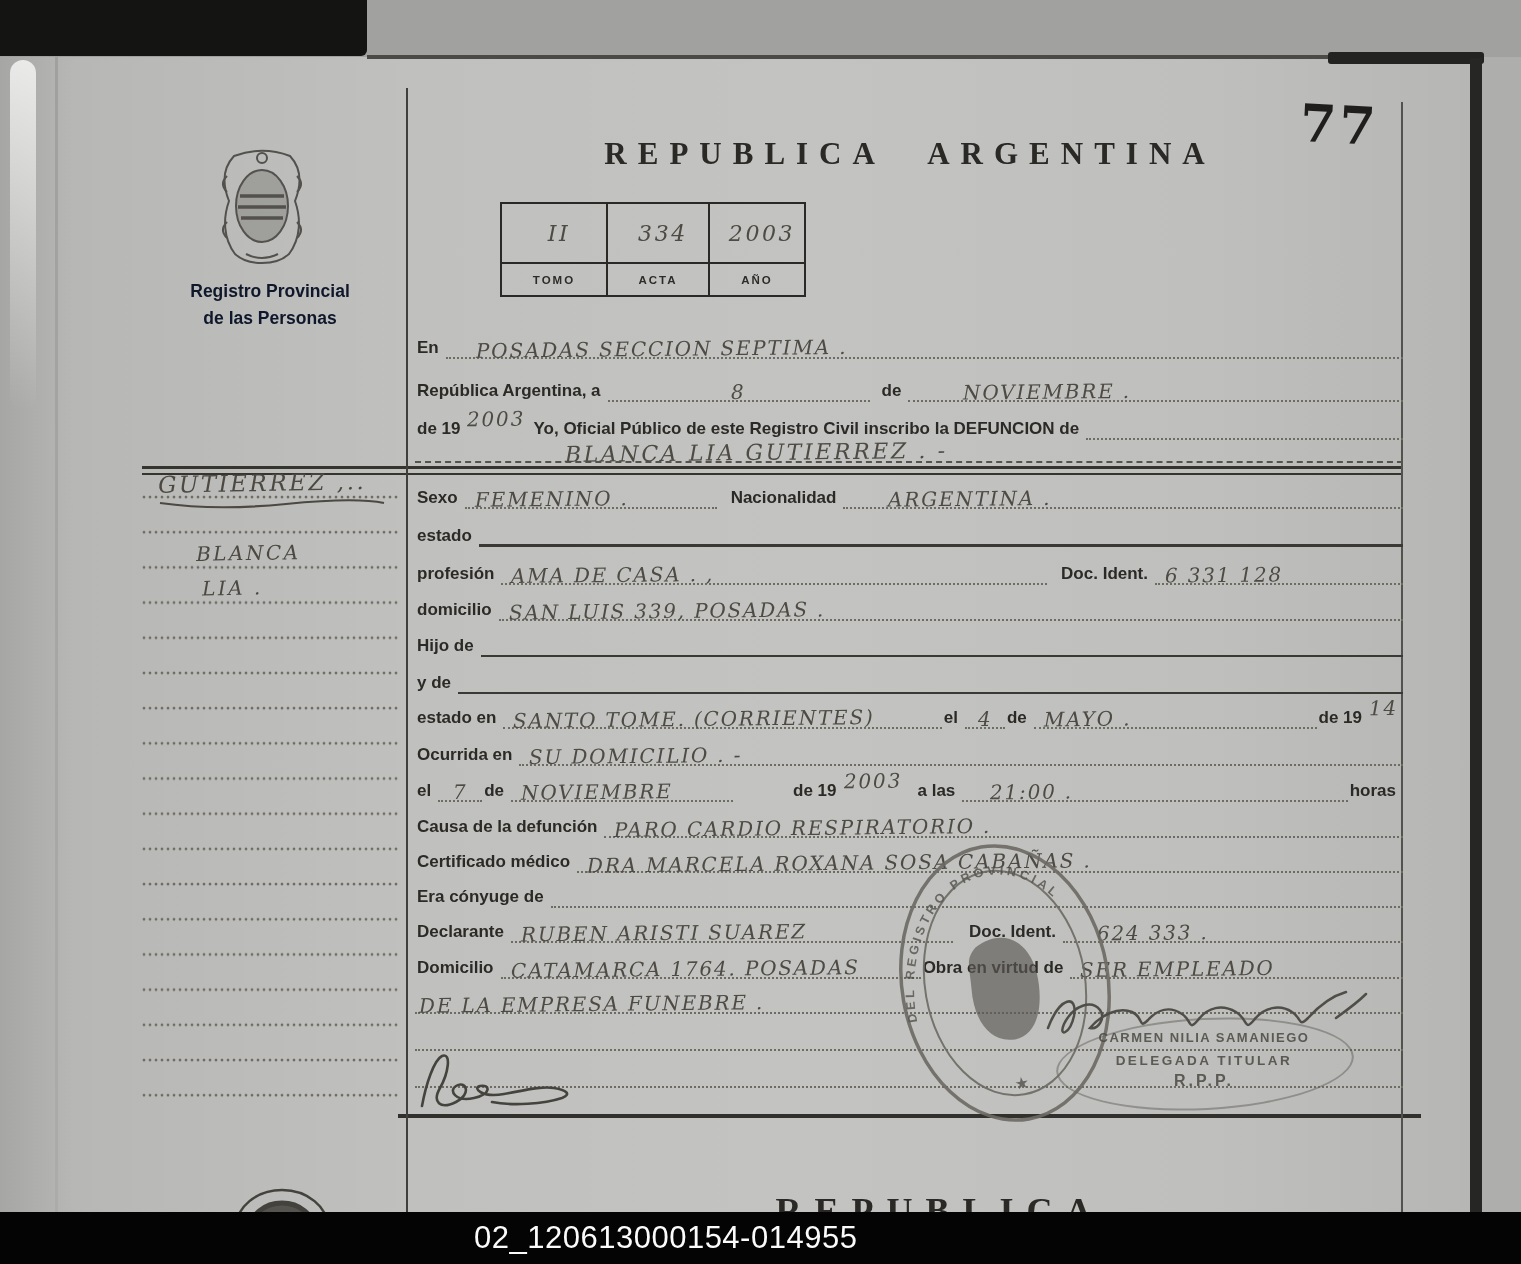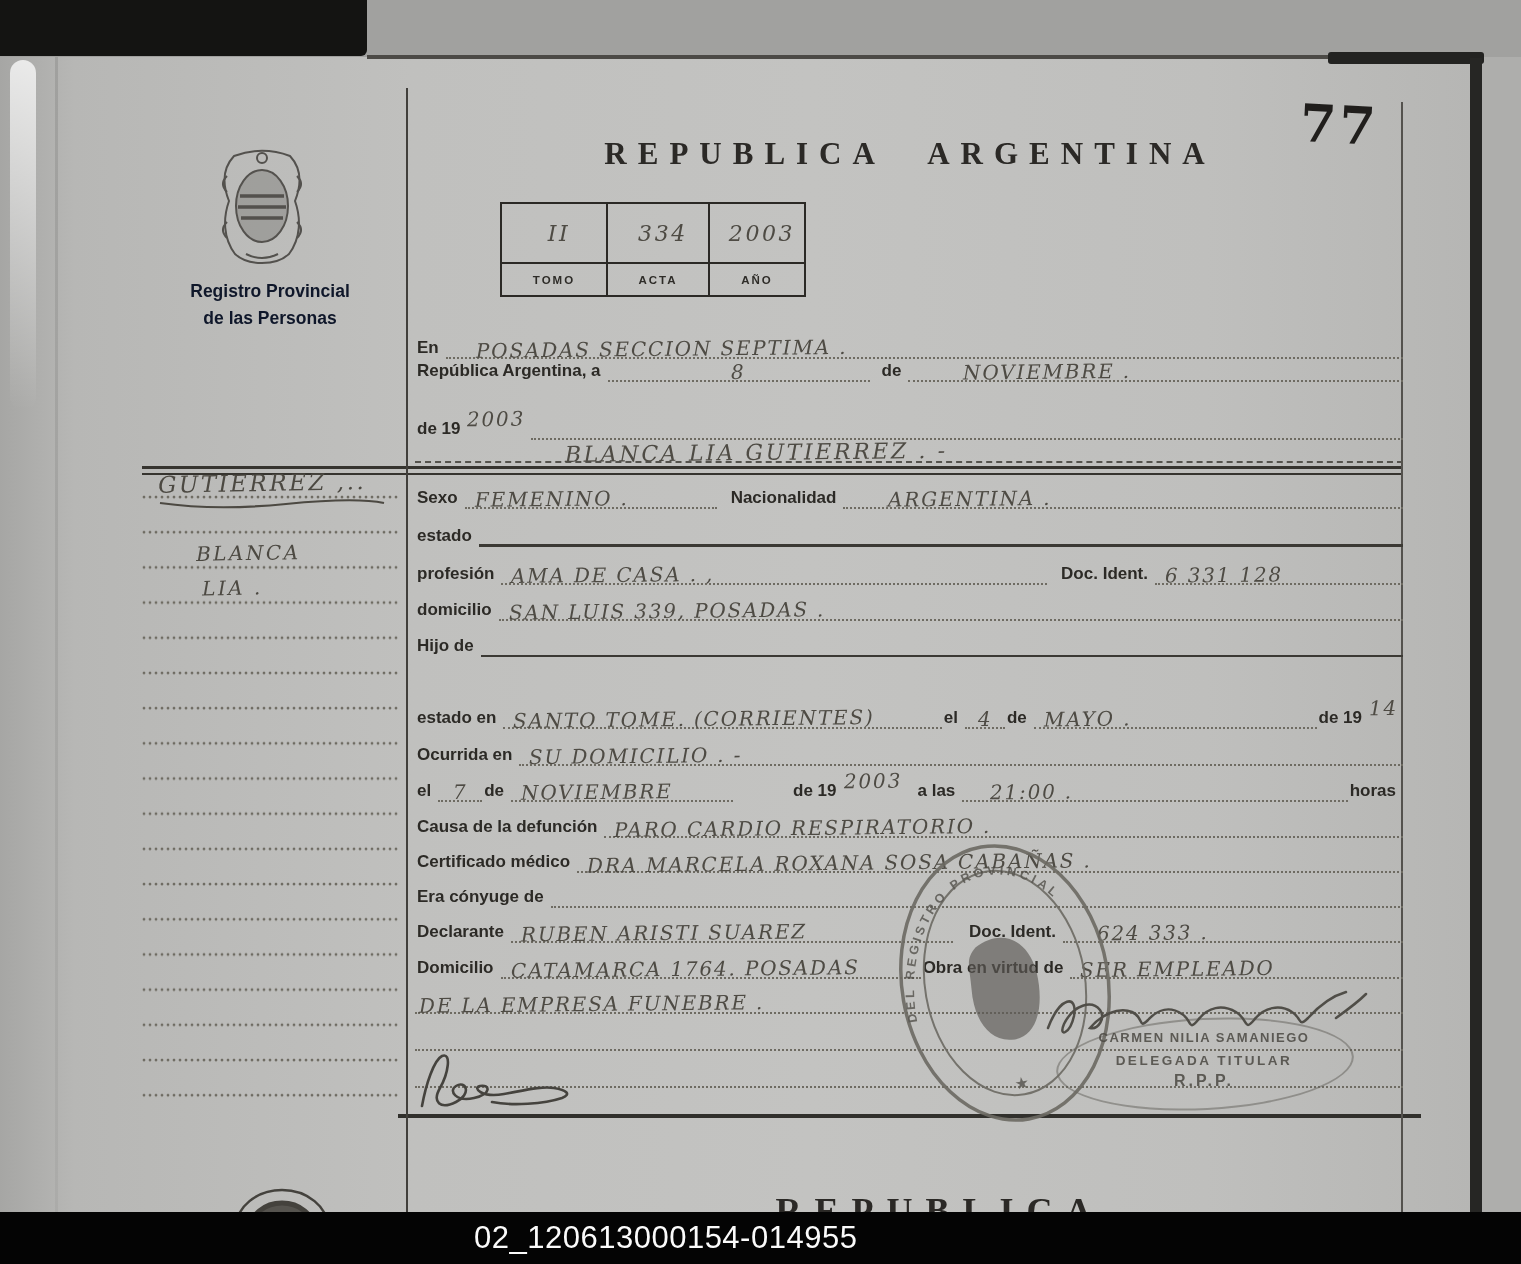--- a/index.html
+++ b/index.html
@@ -160,36 +160,37 @@
   <span class="mname m-given1">BLANCA</span>
   <span class="mname m-given2">LIA .</span>
 
   <div class="frow" style="top:333px">
     <span class="lbl">En</span>
     <span class="fill">
       <span class="hw" style="padding-left:30px">POSADAS SECCION SEPTIMA .</span>
     </span>
   </div>
 
-  <div class="frow" style="top:356px">
+  <div class="frow" style="top:376px">
     <span class="lbl">República Argentina, a</span>
     <span class="fill" style="flex:0 0 262px">
       <span class="hw ctr">8</span>
     </span>
     <span class="lbl" style="padding-left:12px">de</span>
     <span class="fill">
       <span class="hw" style="padding-left:55px">NOVIEMBRE .</span>
     </span>
   </div>
 
   <div class="frow" style="top:414px">
     <span class="lbl">de 19</span>
     <span class="fill noline" style="flex:0 0 64px">
       <span class="hw raised" style="padding-left:0">2003</span>
     </span>
+    <span class="lbl">Yo, Oficial Público de este Registro Civil inscribo la DEFUNCION de</span>
     <span class="fill"></span>
   </div>
 
   <div class="frow" style="top:437px">
     <span class="fill dashed">
       <span class="hw big" style="margin-left:140px">BLANCA LIA GUTIERREZ . -</span>
     </span>
   </div>
 
   <div class="frow" style="top:483px">
@@ -224,20 +225,24 @@
     <span class="fill">
       <span class="hw">SAN LUIS 339, POSADAS .</span>
     </span>
   </div>
 
   <div class="frow" style="top:631px">
     <span class="lbl">Hijo de</span>
     <span class="fill solid" style="border-bottom-width:2px"></span>
   </div>
 
+  <div class="frow" style="top:668px">
+    <span class="lbl">y de</span>
+    <span class="fill solid" style="border-bottom-width:2px"></span>
+  </div>
 
   <div class="frow" style="top:703px">
     <span class="lbl">estado en</span>
     <span class="fill" style="flex:1.55 1 0">
       <span class="hw">SANTO TOME. (CORRIENTES)</span>
     </span>
     <span class="lbl">el</span>
     <span class="fill" style="flex:0 0 40px">
       <span class="hw ctr">4</span>
     </span>

